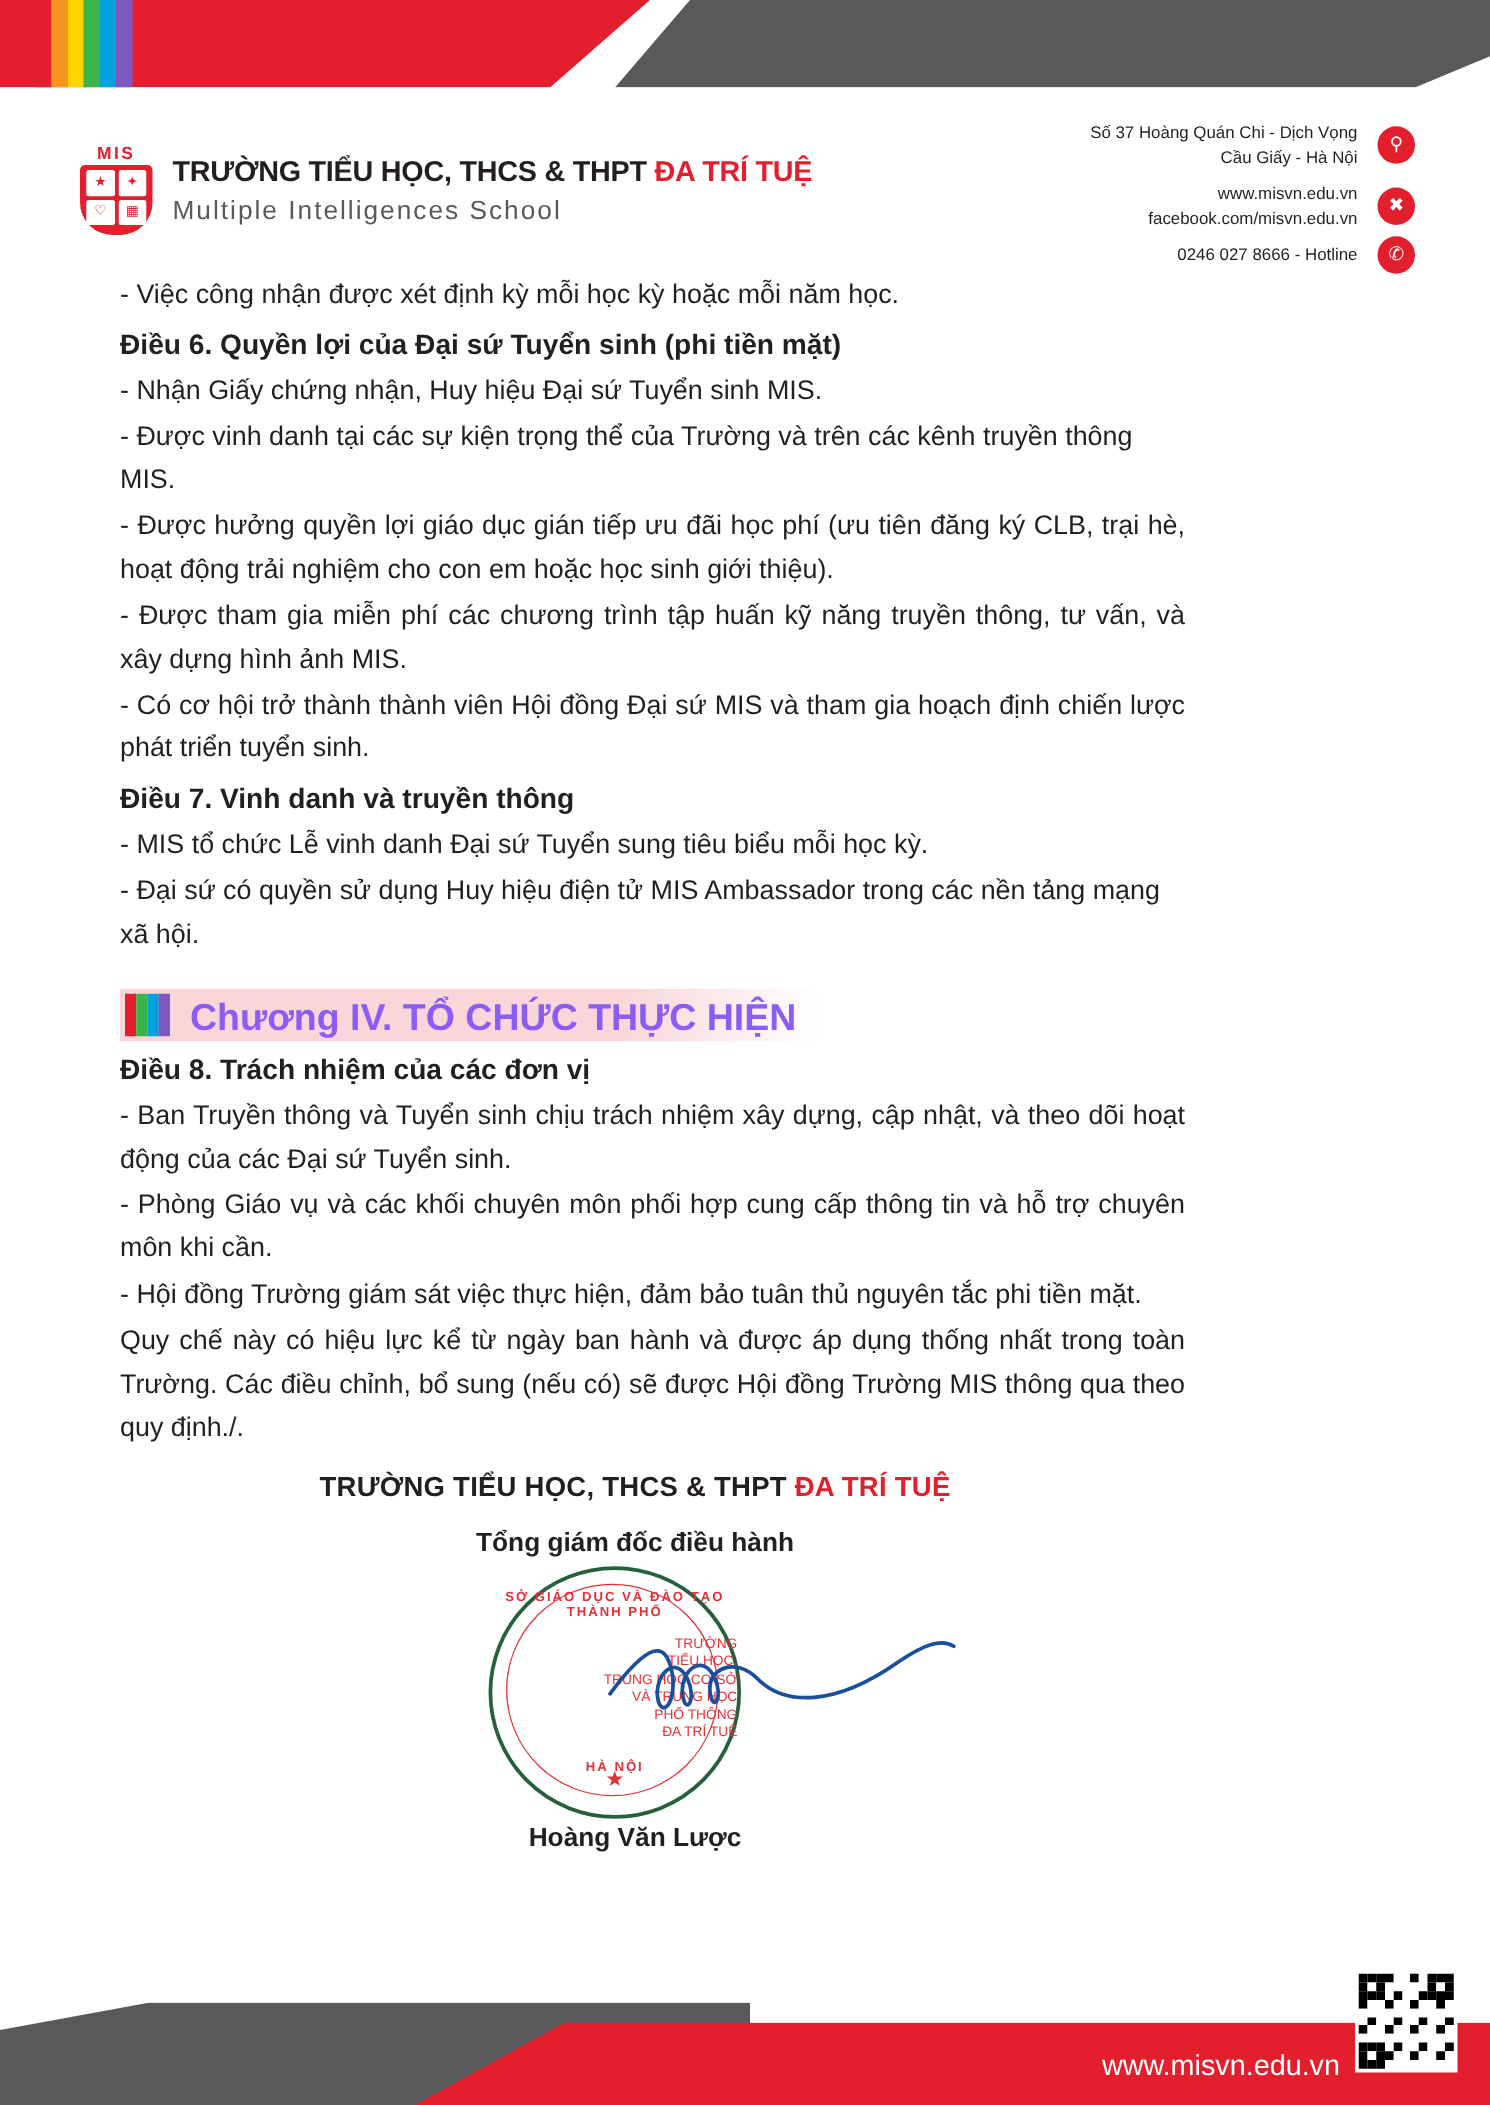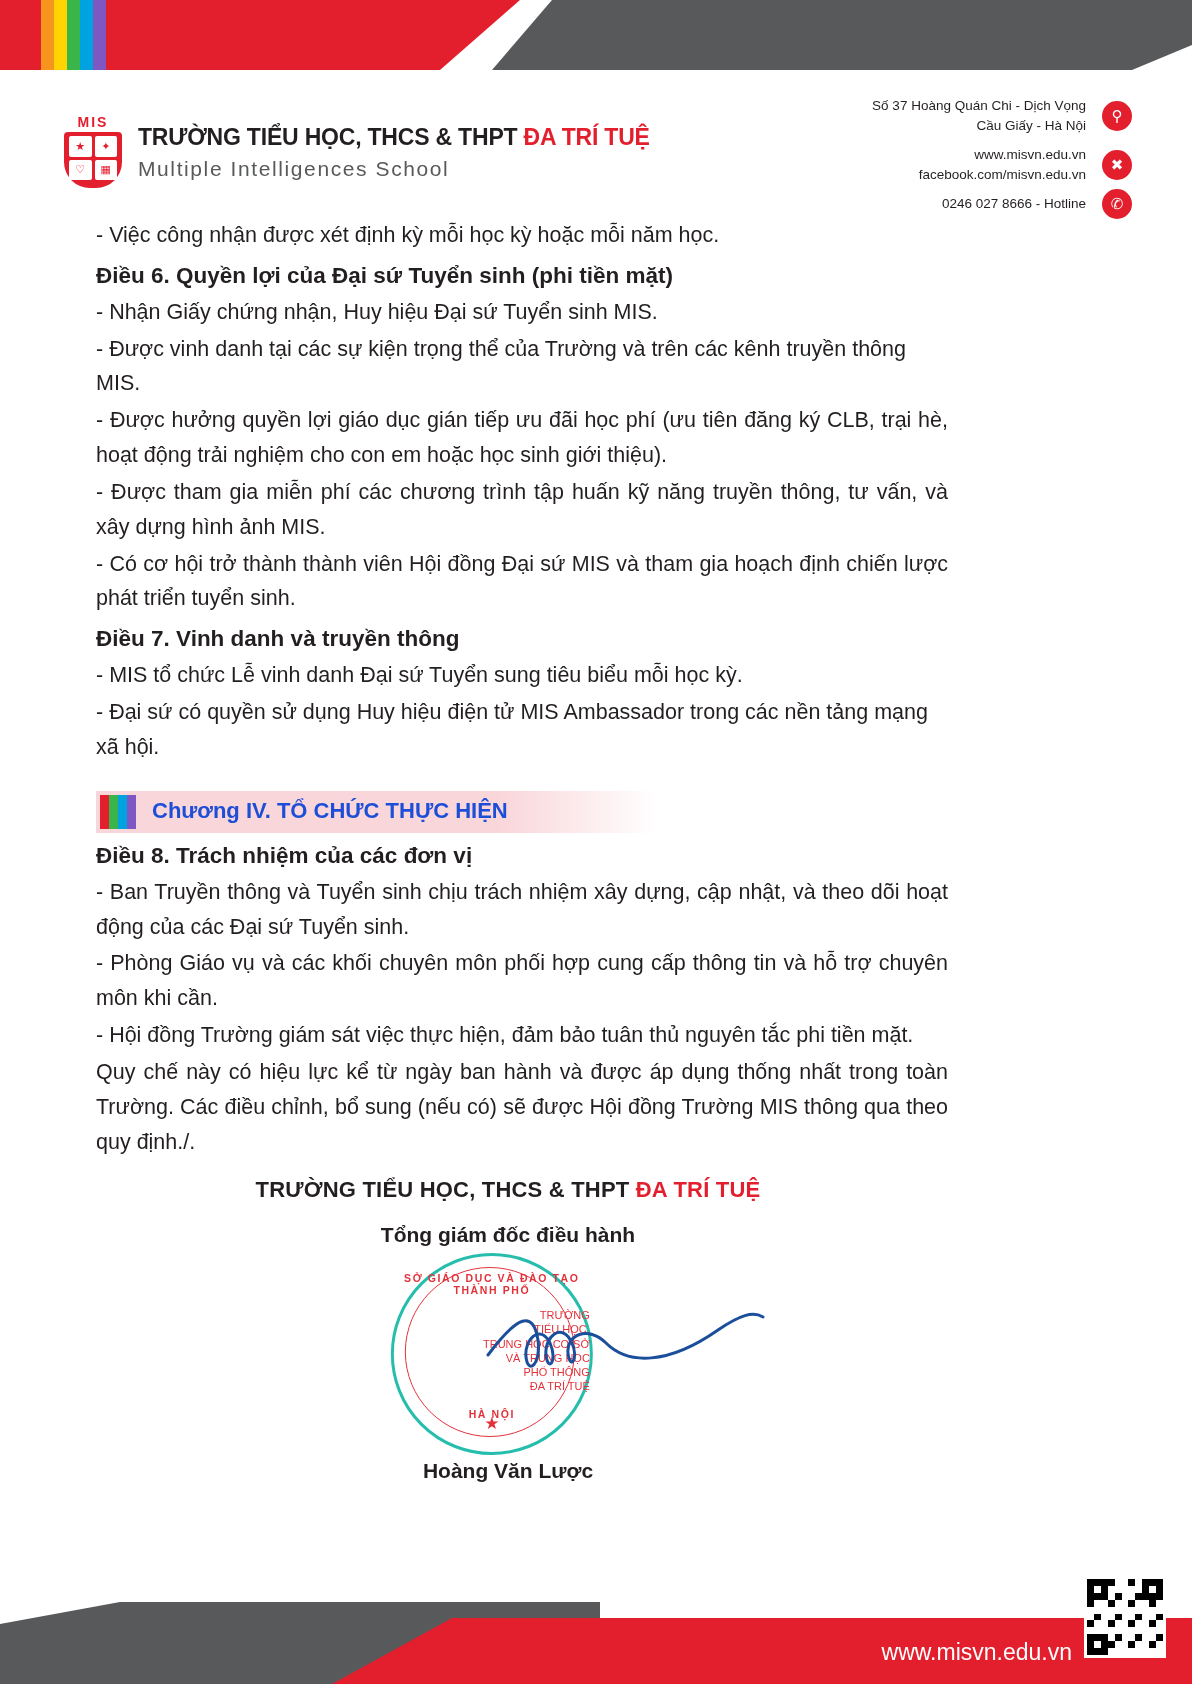--- a/index.html
+++ b/index.html
@@ -182,23 +182,23 @@
   .chapter .bars {
     position: absolute;
     left: 100px; top: 4px;
     display: flex;
     height: 34px;
   }
   .chapter .bars span { width: 9px; height: 34px; display:block; }
   .chapter .ctitle {
     position: absolute;
     left: 152px; top: 7px;
-    font-size: 22px;
-    font-weight: bold;
-    color: #1d4ed8;
+    font-size: 30px;
+    font-weight: bold;
+    color: #8b5cf6;
   }
 
   
   .sign {
     text-align: center;
     margin-top: 18px;
   }
   .sign .org {
     font-size: 22px;
     font-weight: bold;
@@ -220,21 +220,21 @@
     position: relative;
     height: 200px;
     margin-top: 6px;
   }
   .stamp {
     position: absolute;
     left: 50%;
     top: 0;
     transform: translateX(-58%);
     width: 196px; height: 196px;
-    border: 3px solid #14b8a6;
+    border: 3px solid #14532d;
     border-radius: 50%;
     color: #e1202a;
     opacity: 0.92;
   }
   .stamp .inner {
     position: absolute;
     left: 11px; top: 11px;
     width: 168px; height: 168px;
     border: 1.5px solid #e1202a;
     border-radius: 50%;

